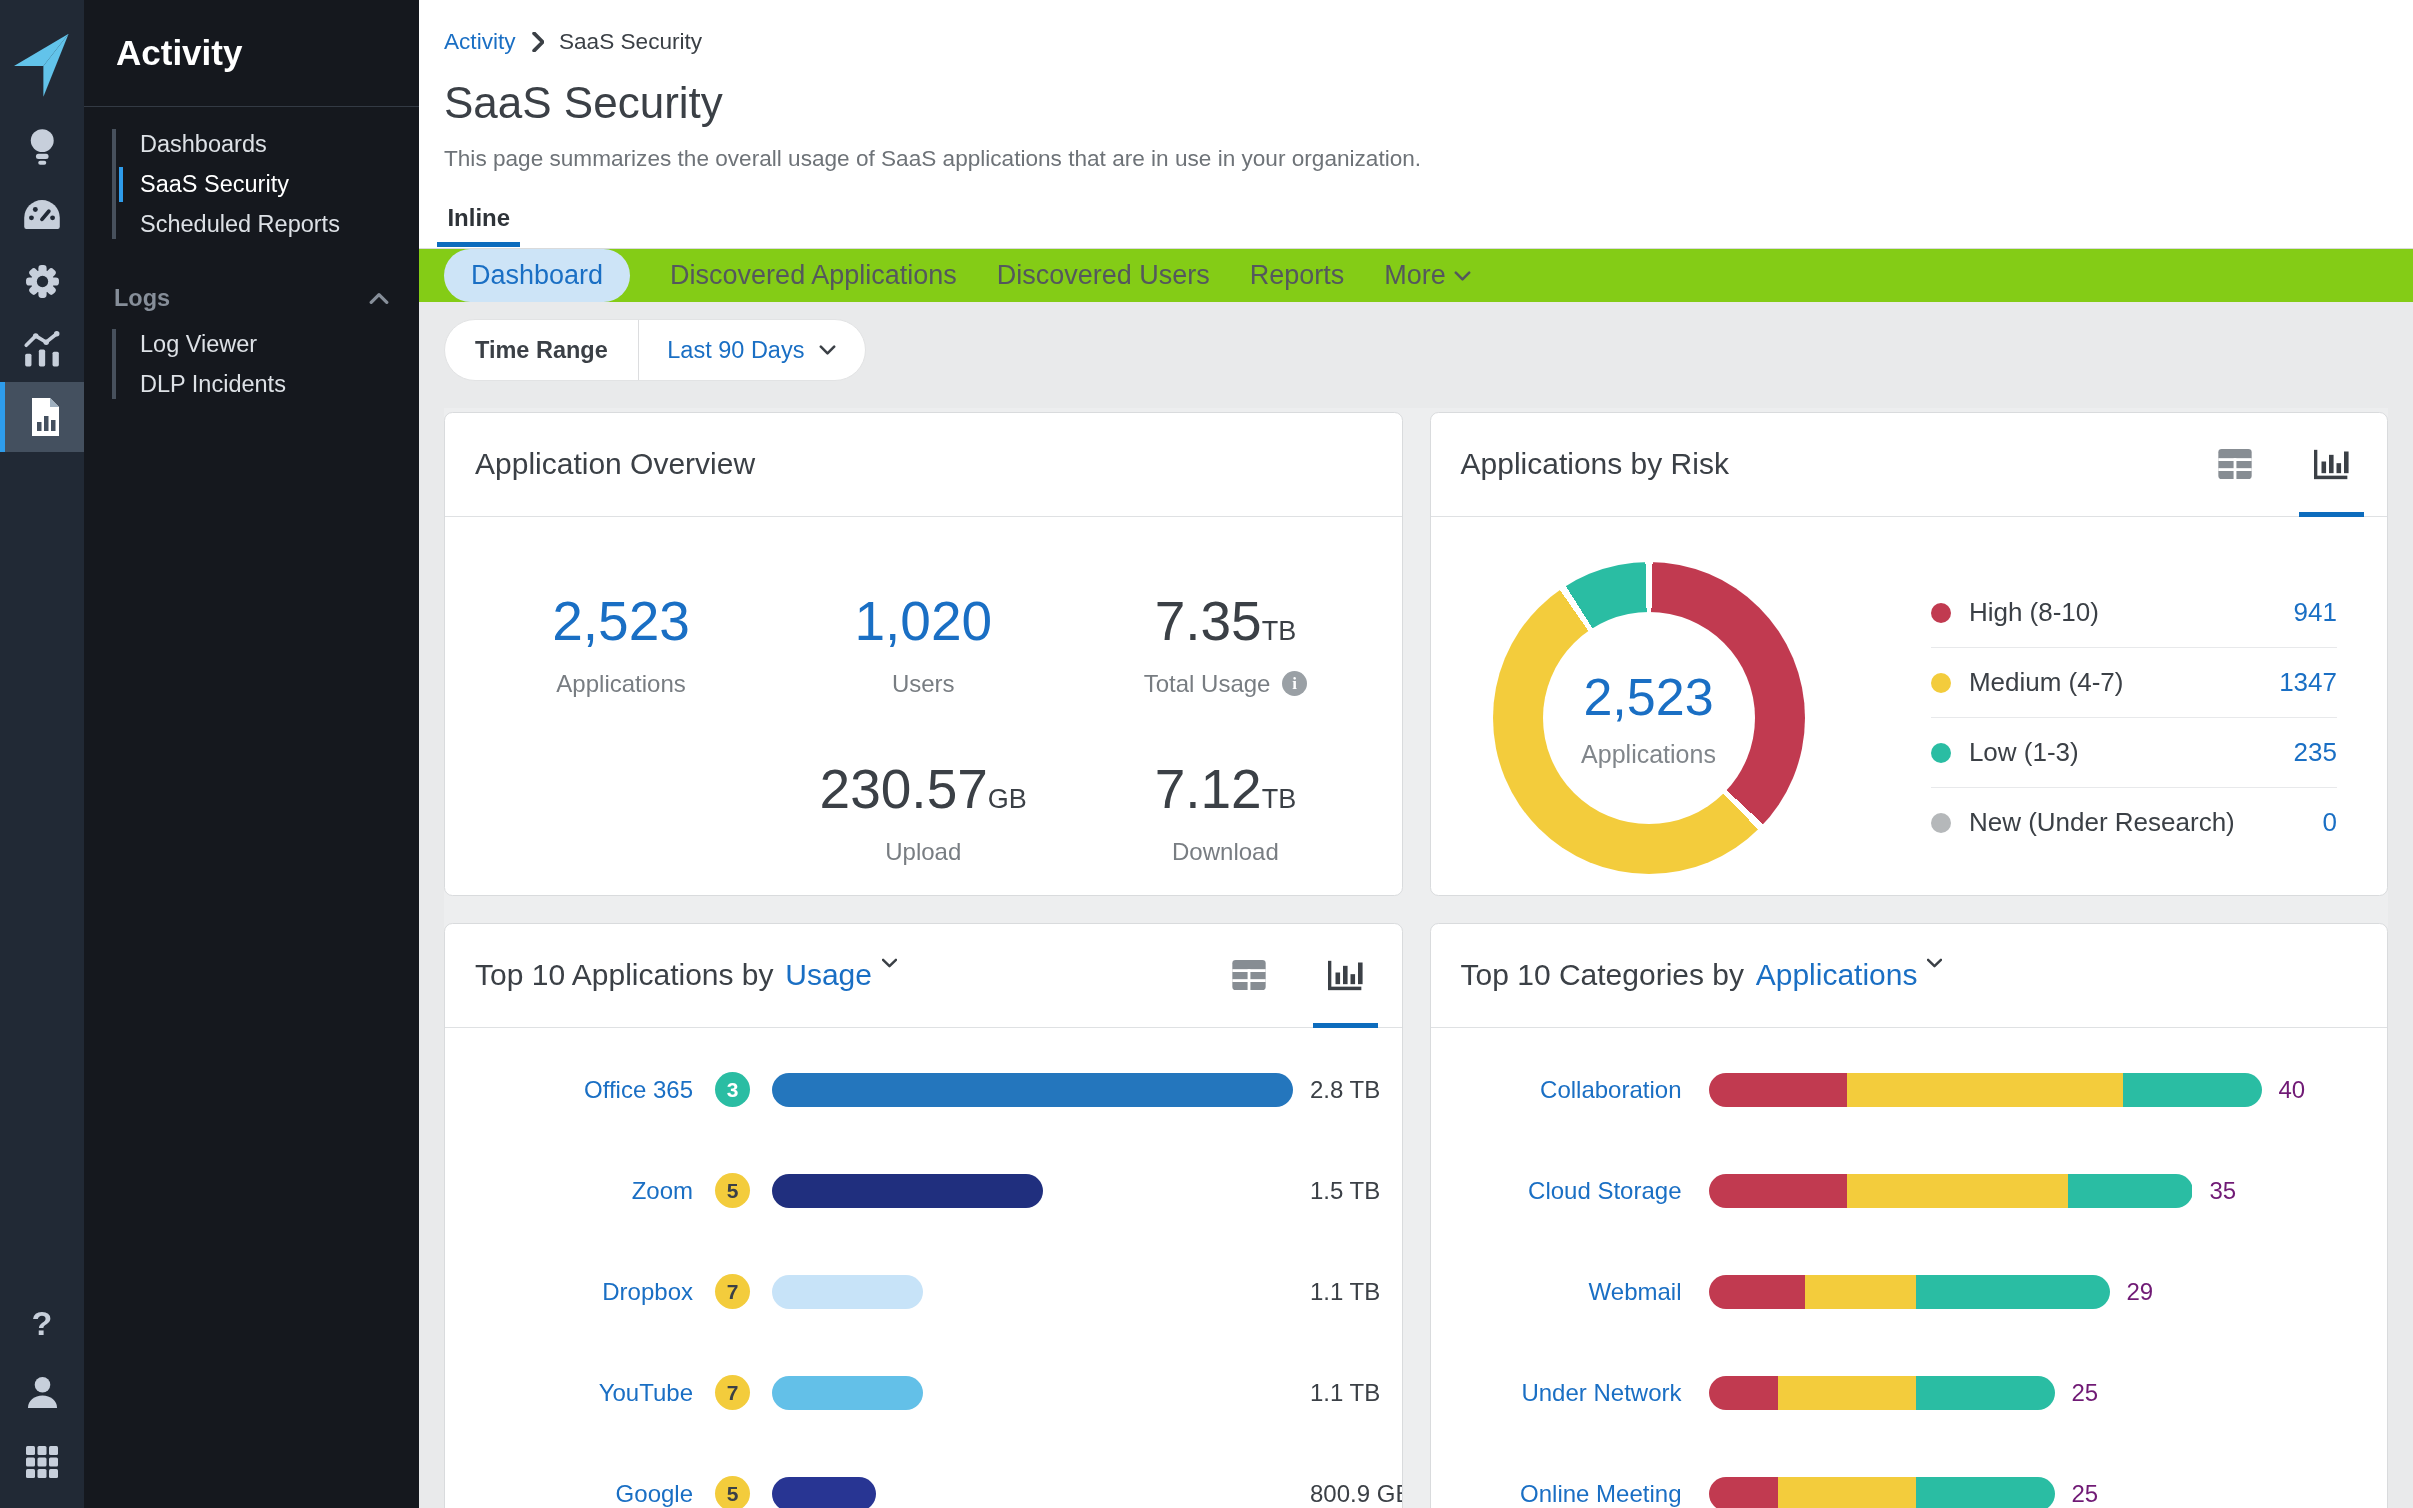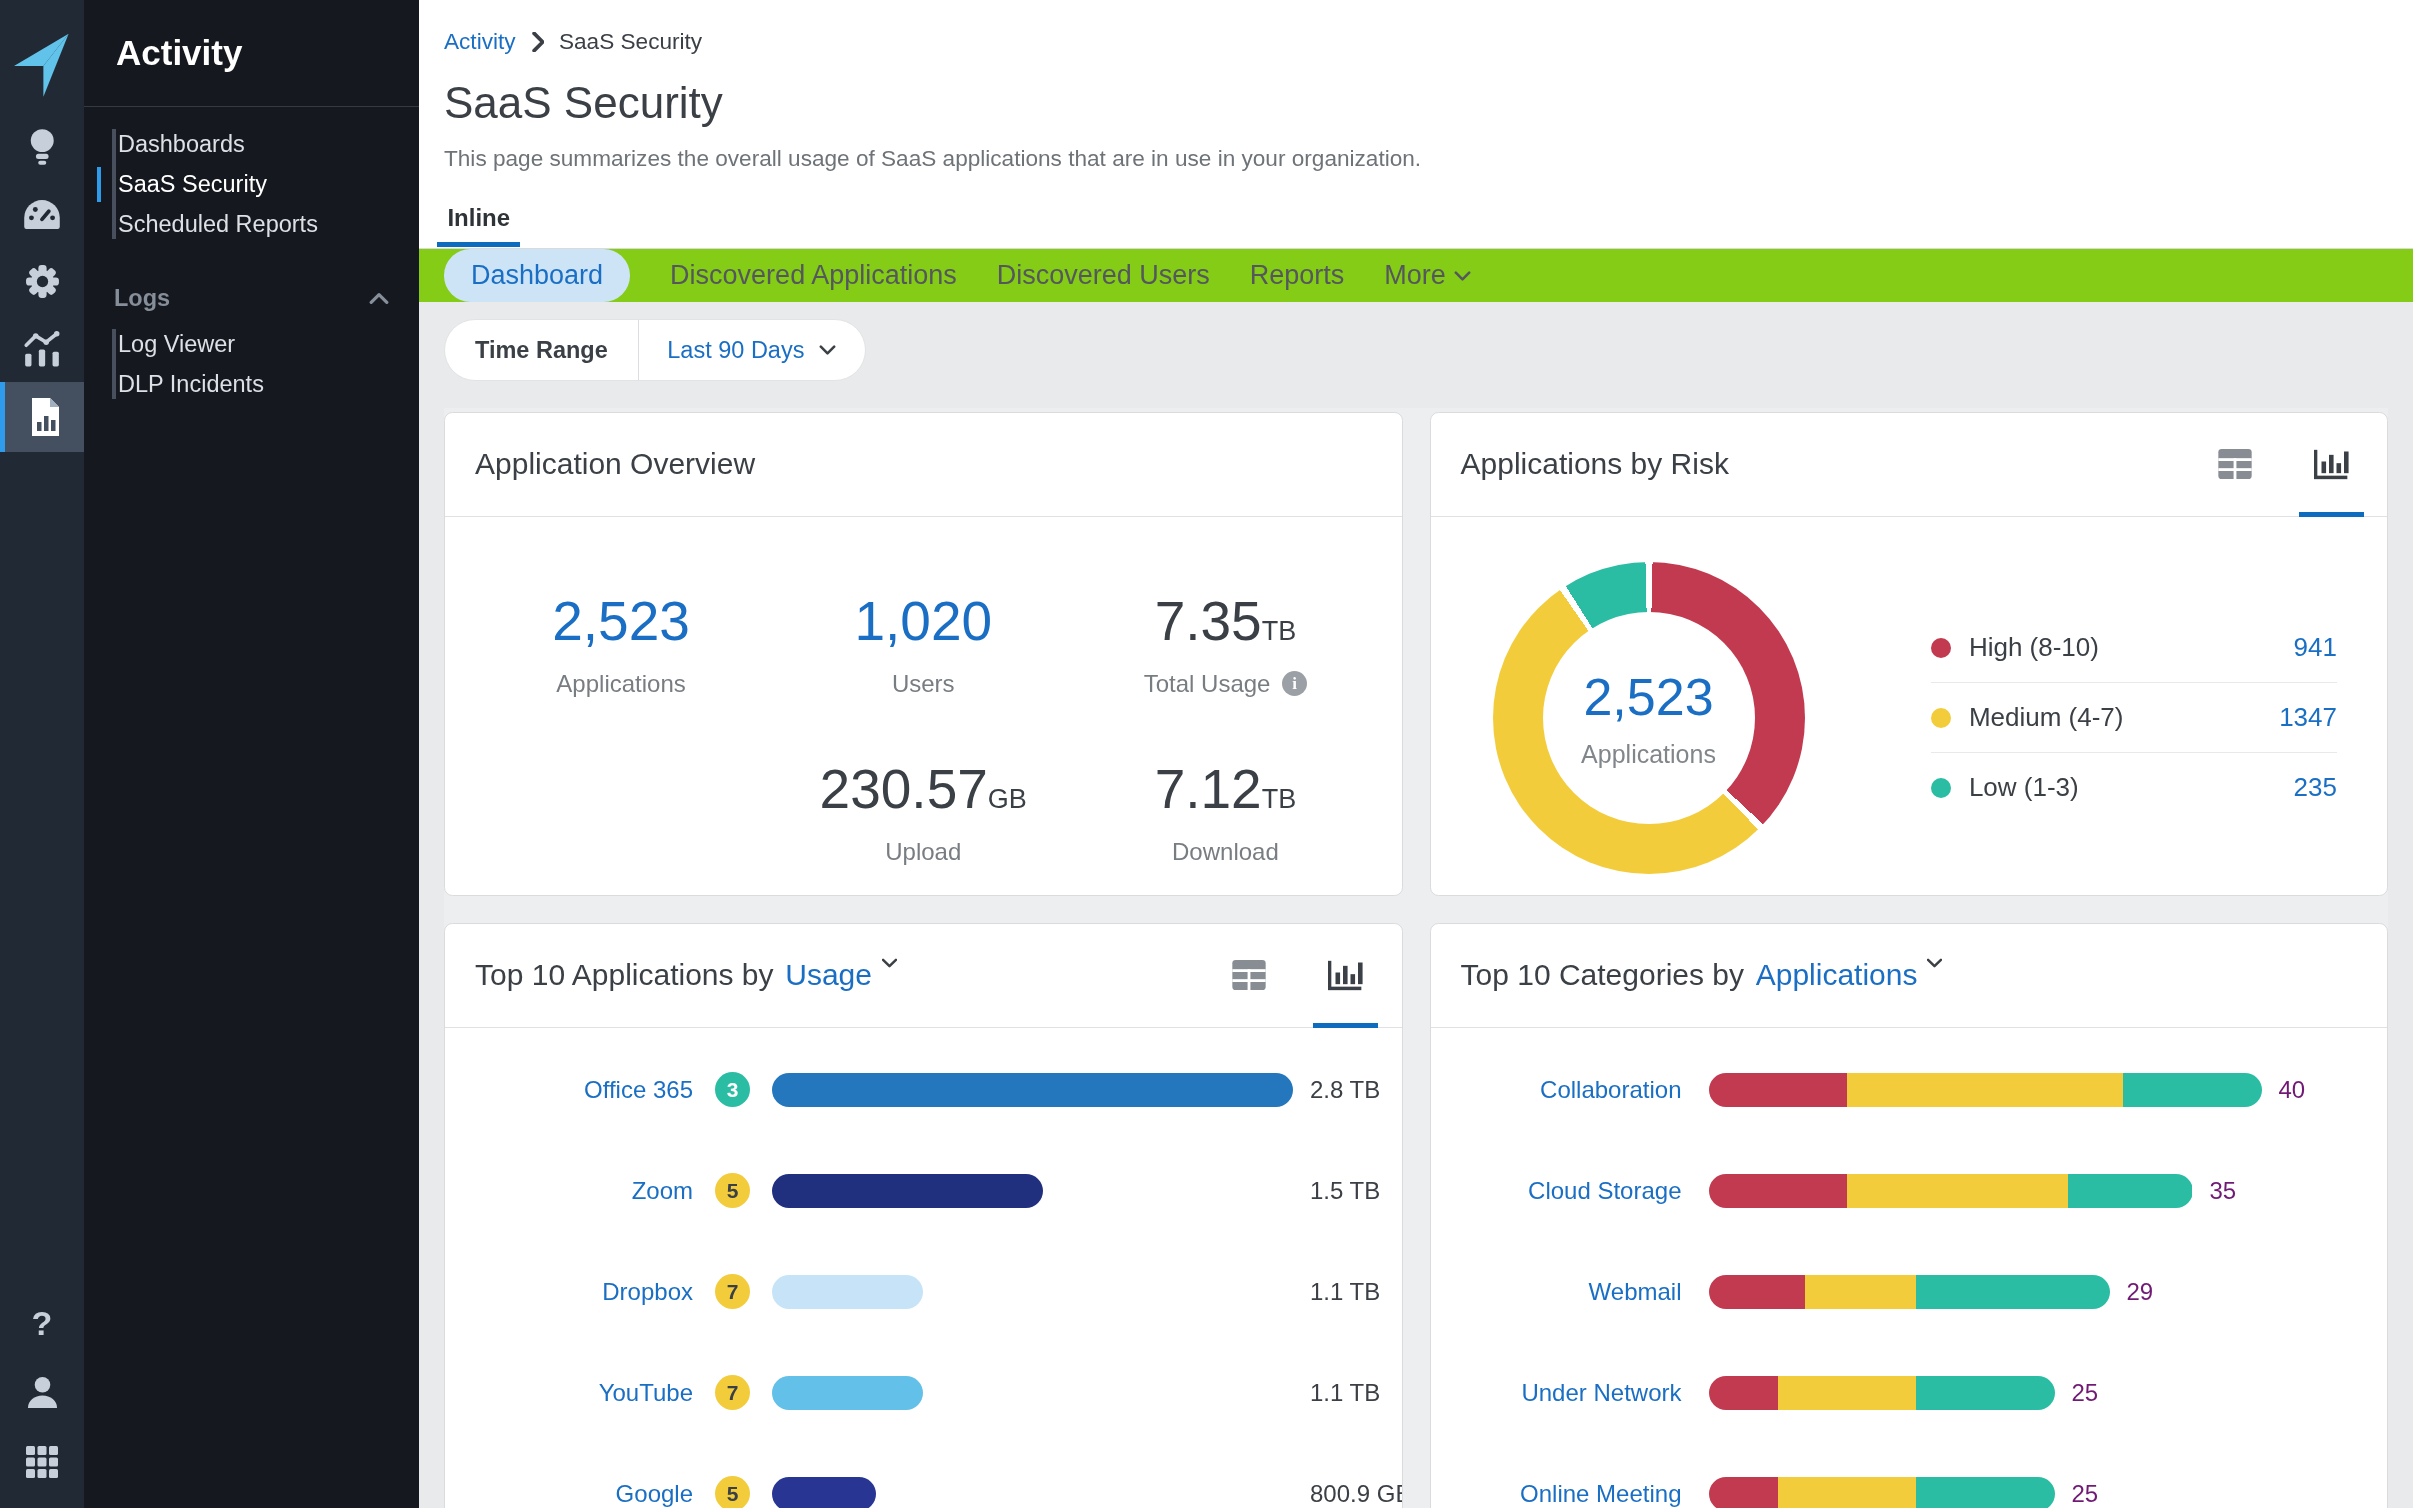--- a/index.html
+++ b/index.html
@@ -12,21 +12,21 @@
   .rail-items { margin-top:8.4px; display:flex; flex-direction:column; align-self:stretch; }
   .rail-item { height:67px; display:flex; align-items:center; justify-content:center; color:#c7cfdb; }
   .rail-item.selected { height:70px; background:#44505f; border-left:5.9px solid #2e9ceb; color:#ffffff; }
   .rail-bottom { margin-top:auto; margin-bottom:11.7px; display:flex; flex-direction:column; align-self:stretch; }
   .rail-bottom .rail-item { height:69px; }
   .help-glyph { font-size:34px; font-weight:700; }
 
   
   .sidebar { width:335px; background:#15181e; color:#dfe3e7; flex:none; display:flex; flex-direction:column; }
   .sb-header { height:107px; padding-left:32px; display:flex; align-items:center; font-size:35px; font-weight:700; color:#ffffff; border-bottom:1.7px solid #333a44; }
-  .sb-group { position:relative; padding-left:34px; margin-top:17px; }
+  .sb-group { position:relative; padding-left:56px; margin-top:17px; }
   .sb-group::before { content:''; position:absolute; left:28px; top:5px; bottom:5px; width:4.2px; background:#47505c; }
   .sb-item { position:relative; height:40px; line-height:40px; font-size:23.5px; color:#dde1e6; cursor:pointer; white-space:nowrap; }
   .sb-item.active { color:#ffffff; }
   .sb-item.active::before { content:''; position:absolute; left:-21px; top:2.5px; bottom:2.5px; width:4.2px; background:#2e9ceb; }
   .sb-section-head { margin-top:34px; height:40px; padding:0 30px; display:flex; align-items:center; justify-content:space-between; font-size:23.5px; font-weight:700; color:#868e99; }
   .caret-up { width:20px; height:11.7px; }
 
   
   .content { flex:1; display:flex; flex-direction:column; min-width:0; }
   .page-head { background:#ffffff; padding:28.5px 0 0 25px; border-bottom:1.7px solid #d9dadb; }
@@ -325,20 +325,25 @@
               <span>Medium (4-7)</span>
               <span class="lg-val">1347</span>
             </div>
 
             <div class="lg-row">
               <span class="dot" style="background: rgb(42, 189, 163);"></span>
               <span>Low (1-3)</span>
               <span class="lg-val">235</span>
             </div>
 
+            <div class="lg-row">
+              <span class="dot" style="background: rgb(181, 184, 186);"></span>
+              <span>New (Under Research)</span>
+              <span class="lg-val">0</span>
+            </div>
           </div>
 
         </div>
       </div>
 
       <div class="card r2">
         <div class="card-head">
           <span class="head-title">
             <span>Top 10 Applications by</span>
             <span class="head-link">

